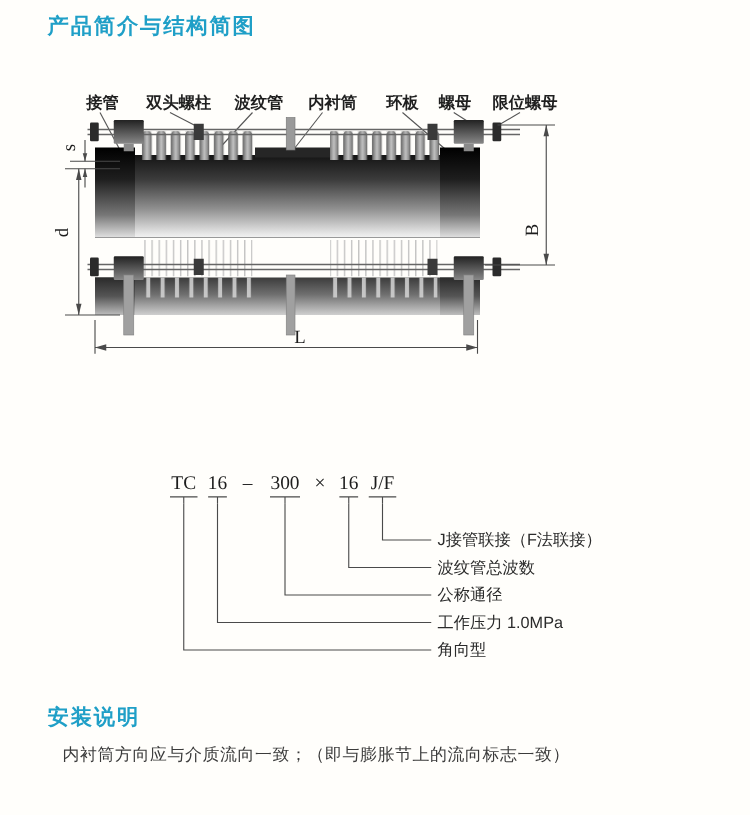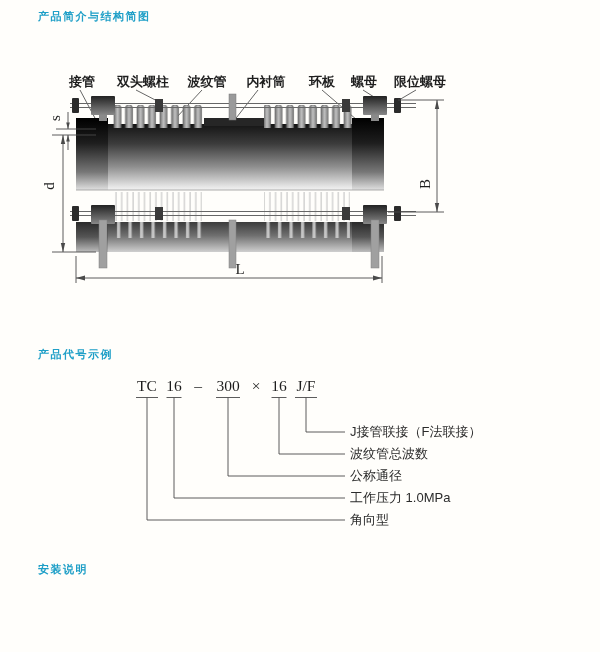--- a/index.html
+++ b/index.html
@@ -1,19 +1,19 @@
 <!DOCTYPE html>
 <html><head>
 <meta charset="utf-8">
 <style>
   html,body{margin:0;padding:0;}
   body{width:600px;height:652px;background:#fffefb;}
   .page{position:relative;width:600px;height:652px;background:#fffefb;overflow:hidden;
         font-family:"Liberation Sans",sans-serif;}
-  .sec-title{position:absolute;left:38px;font-size:11px;font-weight:bold;
+  .sec-title{position:absolute;left:38px;font-size:17px;font-weight:bold;
              letter-spacing:1.5px;color:#1f9fc7;}
   #title1{top:9px;}
   #title2{top:347px;}
   #title3{top:562px;}
   .install{position:absolute;left:50px;top:593px;font-size:13.5px;color:#3b3b3b;
            line-height:22px;letter-spacing:0.5px;}
   svg{position:absolute;left:0;}
   #diagram-svg{top:60px;}
   #code-svg{top:372px;}
   .t-part{font:bold 13px "Liberation Sans",sans-serif;fill:#1f1f1f;}
@@ -171,21 +171,20 @@
     <g>
       <line class="dimln" x1="76" y1="196" x2="76" y2="223"></line>
       <line class="dimln" x1="382" y1="196" x2="382" y2="223"></line>
       <line class="dimln" x1="76" y1="218" x2="382" y2="218"></line>
       <polygon class="arrow" points="76,218 85,215.4 85,220.6"></polygon>
       <polygon class="arrow" points="382,218 373,215.4 373,220.6"></polygon>
       <text class="t-dim" x="240" y="214" text-anchor="middle">L</text>
     </g>
   </svg>
 
-  <div class="sec-title" id="title2">产品代号示例</div>
 
   <svg id="code-svg" width="600" height="170" viewBox="0 0 600 170">
     <g>
       <text class="t-code" x="147" y="19" text-anchor="middle">TC</text>
       <text class="t-code" x="174" y="19" text-anchor="middle">16</text>
       <text class="t-code" x="198" y="19" text-anchor="middle">–</text>
       <text class="t-code" x="228" y="19" text-anchor="middle">300</text>
       <text class="t-code" x="256" y="19" text-anchor="middle">×</text>
       <text class="t-code" x="279" y="19" text-anchor="middle">16</text>
       <text class="t-code" x="306" y="19" text-anchor="middle">J/F</text>
@@ -214,15 +213,16 @@
       <text class="t-ann" x="350" y="86">波纹管总波数</text>
       <text class="t-ann" x="350" y="108">公称通径</text>
       <text class="t-ann" x="350" y="130">工作压力 1.0MPa</text>
       <text class="t-ann" x="350" y="152">角向型</text>
     </g>
   </svg>
 
   <div class="sec-title" id="title3">安装说明</div>
 
   <div class="install">
+    <div>内衬筒方向应与介质流向一致；（即与膨胀节上的流向标志一致）</div>
   </div>
 
 </div>
 
 </body></html>

